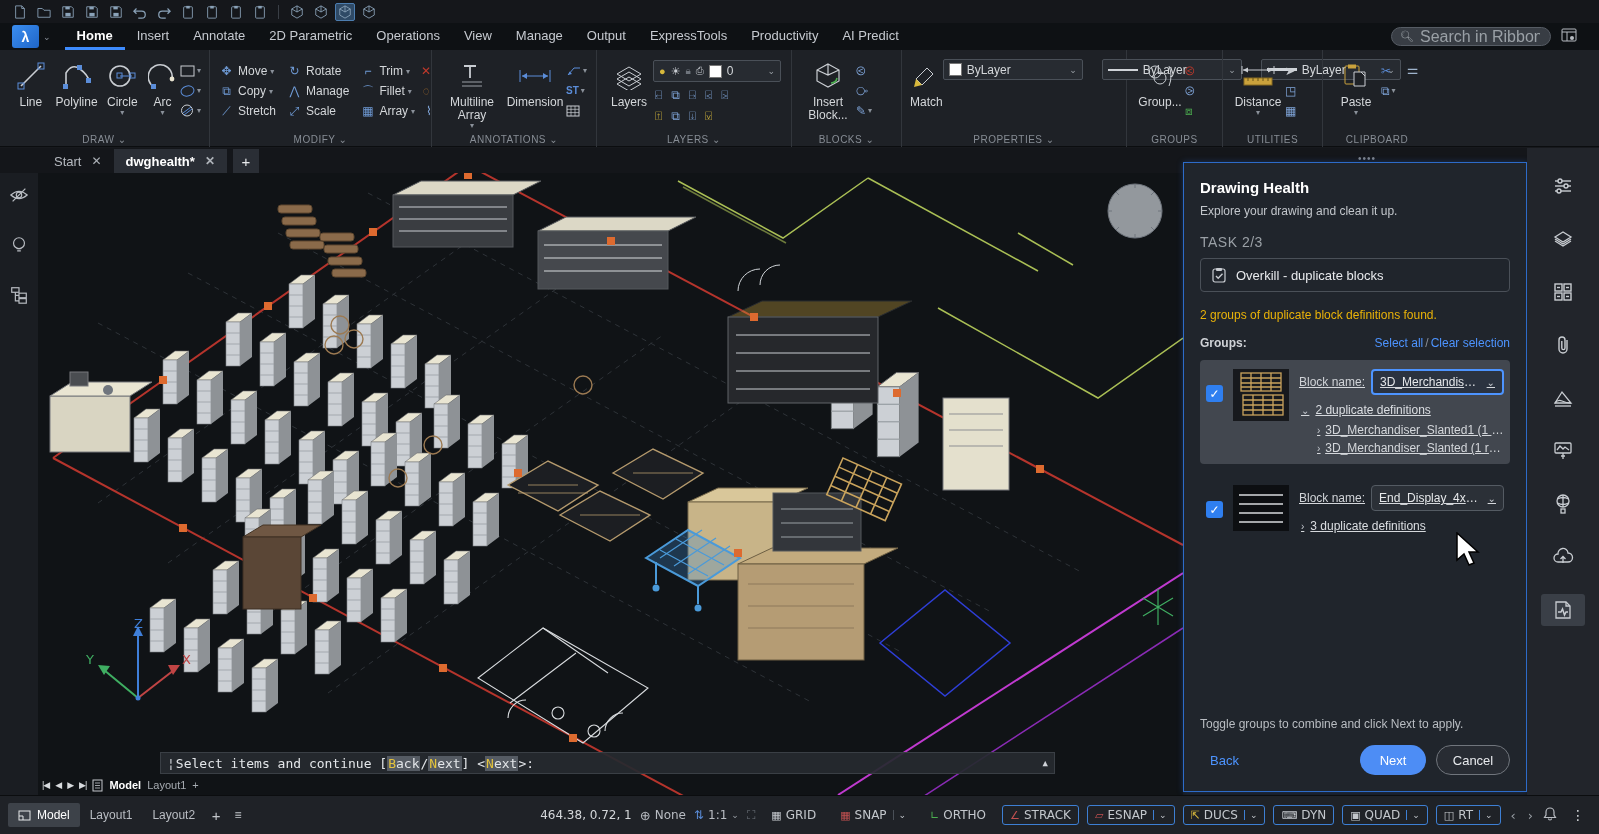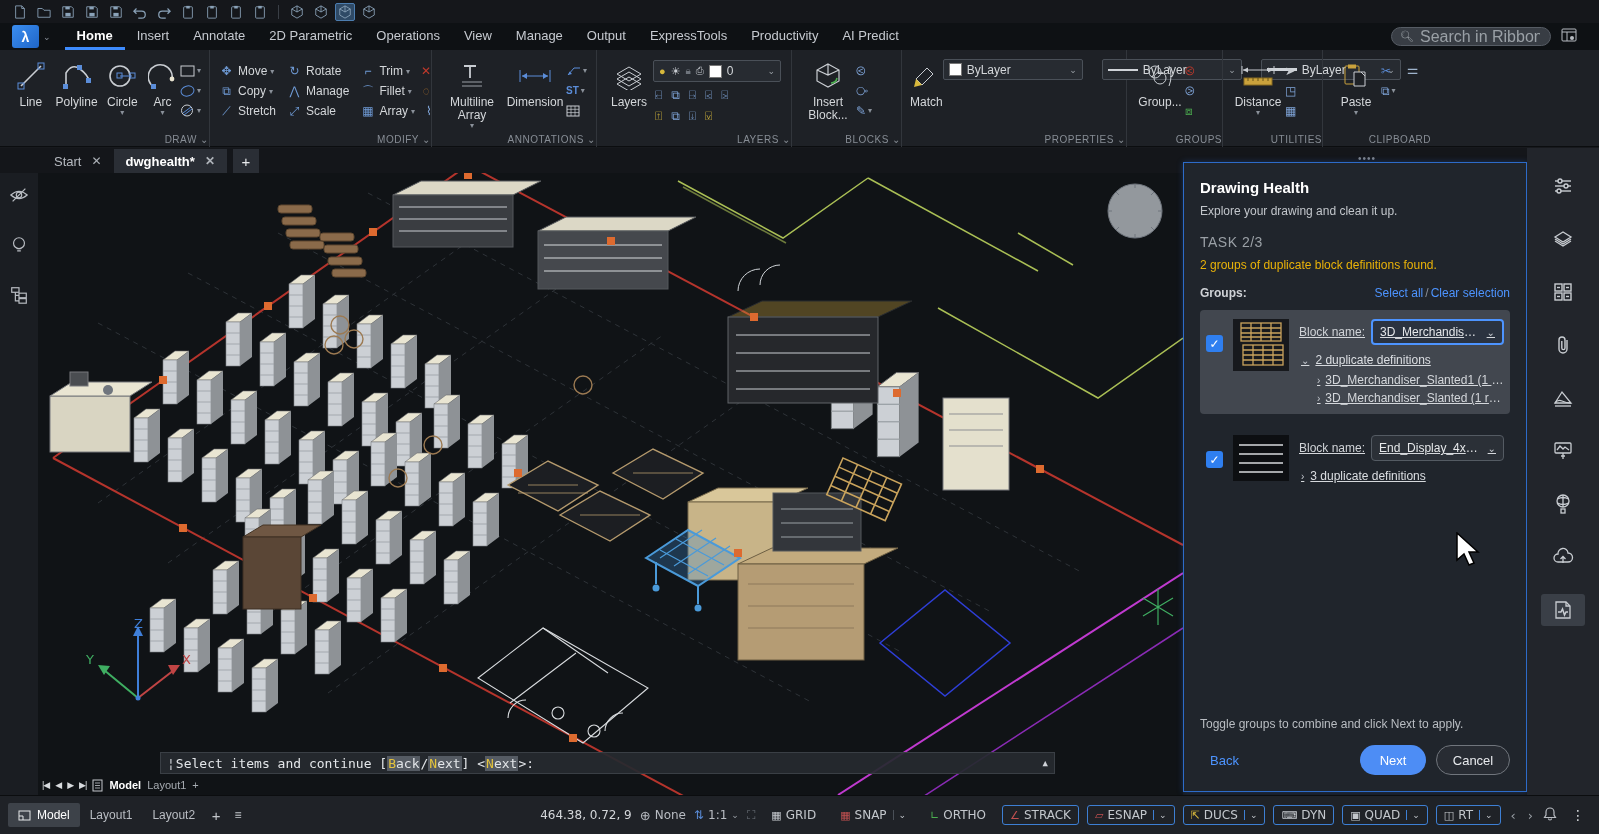--- a/index.html
+++ b/index.html
@@ -22,21 +22,21 @@
   .mtab.active { color:#fff; font-weight:bold; border-bottom:3px solid #3d8bfd; }
   #ribbon-search { margin-left:auto; margin-right:10px; width:160px; height:19px; background:#383d44; border:1px solid #565c64; border-radius:10px; display:flex; align-items:center; padding:0 8px; gap:6px; }
   #ribbon-search .glass { color:#9aa0a6; font-size:11px; }
   #ribbon-search input { background:transparent; border:none; outline:none; color:#f9a8d4; font-size:16px; width:120px; font-family:"Liberation Sans",sans-serif; }
   #ribbon-search input::placeholder { color:#9aa0a6; }
   #panel-config { width:24px; height:20px; margin-right:14px; color:#b7bcc2; }
 
   
   #ribbon { top:50px; left:0; width:1599px; height:97px; background:#1e2126; border-bottom:1px solid #0b0d0f; display:flex; }
   .rsec { position:relative; height:97px; padding:6px 8px 16px 8px; border-right:1px solid #32363c; display:flex; align-items:flex-start; }
-  .rsec-label { position:absolute; bottom:2px; left:0; right:0; text-align:right; font-size:10px; color:#878d95; letter-spacing:.5px;margin-top:32px; }
+  .rsec-label { position:absolute; bottom:2px; left:0; right:0; text-align:center; font-size:10px; color:#878d95; letter-spacing:.5px;margin-top:32px; }
   .bigtool { display:flex; flex-direction:column; align-items:center; width:58px; padding-top:2px; cursor:pointer; }
   .bigtool .bicon { height:36px; display:flex; align-items:center; justify-content:center; }
   .bigtool .blabel { font-size:12px; color:#d4d7da; text-align:center; line-height:13px; margin-top:2px; }
   .bigtool .bchev { font-size:8px; color:#8a9099; line-height:7px; }
   .srow { display:flex; align-items:center; gap:3px; height:18px; font-size:12px; color:#d4d7da; cursor:pointer; }
   .srow .sic { width:17px; text-align:center; color:#6f9bd6; font-size:12px; }
   .srow .chev { font-size:8px; color:#8a9099; }
   .modgrid { display:grid; grid-template-columns:auto auto auto; column-gap:10px; row-gap:2px; padding-top:6px; }
   .tinycol { display:flex; flex-direction:column; gap:3px; padding-top:6px; }
   .tiny { font-size:12px; color:#7fa4d8; height:17px; display:flex; align-items:center; gap:2px; cursor:pointer; }
@@ -890,20 +890,28 @@
   <span class="mlbl">Model</span>
   <span class="llbl">Layout1</span>
   <span class="llbl">+</span>
 </div>
 
 <span id="panel-handle">••••</span>
 <div id="panel" class="abs">
   <h1>Drawing Health</h1>
   <div class="sub">Explore your drawing and clean it up.</div>
   <div class="tasklbl">TASK 2/3</div>
+  <div id="taskbox">
+    <svg viewBox="0 0 16 16">
+        <rect x="2" y="2" width="12" height="13" rx="2" fill="none" stroke="#c9cdd2" stroke-width="1.2"></rect>
+        <rect x="5" y="1" width="6" height="3" rx="1" fill="#c9cdd2"></rect>
+        <path d="M5 9 l2.2 2.2 L11.5 6.8" fill="none" stroke="#c9cdd2" stroke-width="1.4"></path>
+      </svg>
+    <span>Overkill - duplicate blocks</span>
+  </div>
   <div class="found">2 groups of duplicate block definitions found.</div>
   <div id="groups-row">
     <span class="glbl">Groups:</span>
     <span class="links">
       <a>Select all</a><span class="sl">/</span><a>Clear selection</a>
     </span>
   </div>
 
   <div class="grp lit">
     <span class="cb">✓</span>
@@ -1050,21 +1058,21 @@
   <div class="sb-tab">
       <span>Layout1</span>
     </div>
   <div class="sb-tab">
       <span>Layout2</span>
     </div>
   <span class="sb-ico" style="font-size:15px">+</span>
   <span class="sb-ico">≡</span>
 
   <div id="sb-right">
-    <span style="color:#d4d7da">464.38, 0.72, 9</span>
+    <span style="color:#d4d7da">464.38, 0.72, 1</span>
     <span class="grp2">
       <span style="font-size:13px">⊕</span>
       <span>None</span>
     </span>
     <span class="grp2">
       <span style="color:#5b8dd9">⇅</span>
       <span>1:1</span>
       <span style="font-size:9px;color:#9aa0a6">⌄</span>
     </span>
     <span style="color:#6f757d">⛶</span>

